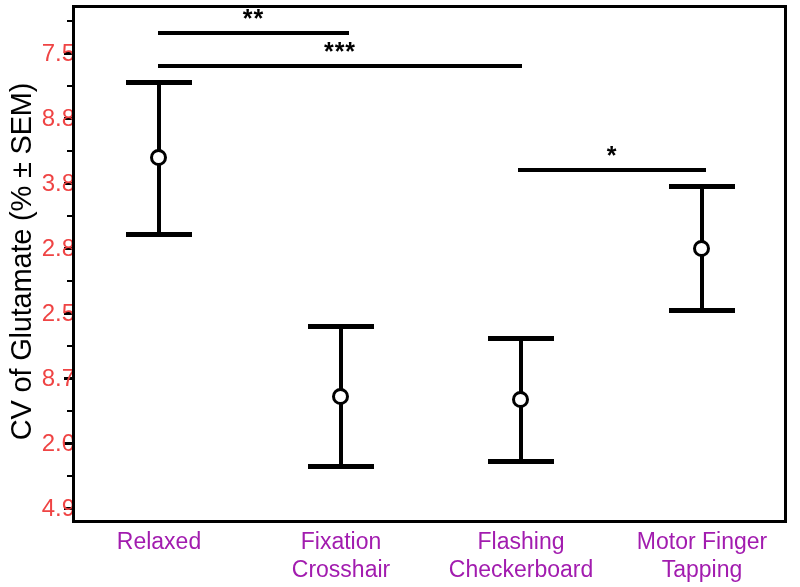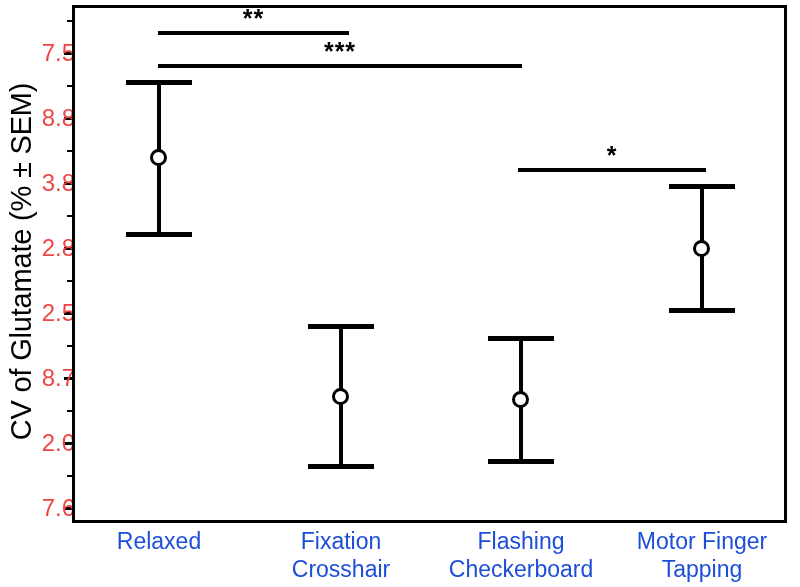--- a/index.html
+++ b/index.html
@@ -144,36 +144,36 @@
     width: 715px;
     height: 60px;
   }
   .xlabel {
     position: absolute;
     width: 200px;
     text-align: center;
     font-size: 23px;
     line-height: 28px;
     font-family: "Liberation Sans", sans-serif;
-    color: #1d4ed8;
+    color: #a21caf;
   }
   .xlabel .l1, .xlabel .l2 { display: block; }
 </style>
 </head>
 <body>
 
 <div id="figure">
 
   <div id="y-axis-title">
     <span class="ytext">CV of Glutamate (% ± SEM)</span>
   </div>
 
   <div id="y-tick-layer">
       <div class="ytick-major" style="top: 507px;"></div>
-      <div class="ytick-label" style="top: 496px;">7.6</div>
+      <div class="ytick-label" style="top: 496px;">4.9</div>
       <div class="ytick-major" style="top: 442px;"></div>
       <div class="ytick-label" style="top: 431px;">2.0</div>
       <div class="ytick-major" style="top: 377px;"></div>
       <div class="ytick-label" style="top: 366px;">8.7</div>
       <div class="ytick-major" style="top: 312px;"></div>
       <div class="ytick-label" style="top: 301px;">2.5</div>
       <div class="ytick-major" style="top: 247px;"></div>
       <div class="ytick-label" style="top: 236px;">2.8</div>
       <div class="ytick-major" style="top: 182px;"></div>
       <div class="ytick-label" style="top: 171px;">3.8</div>

